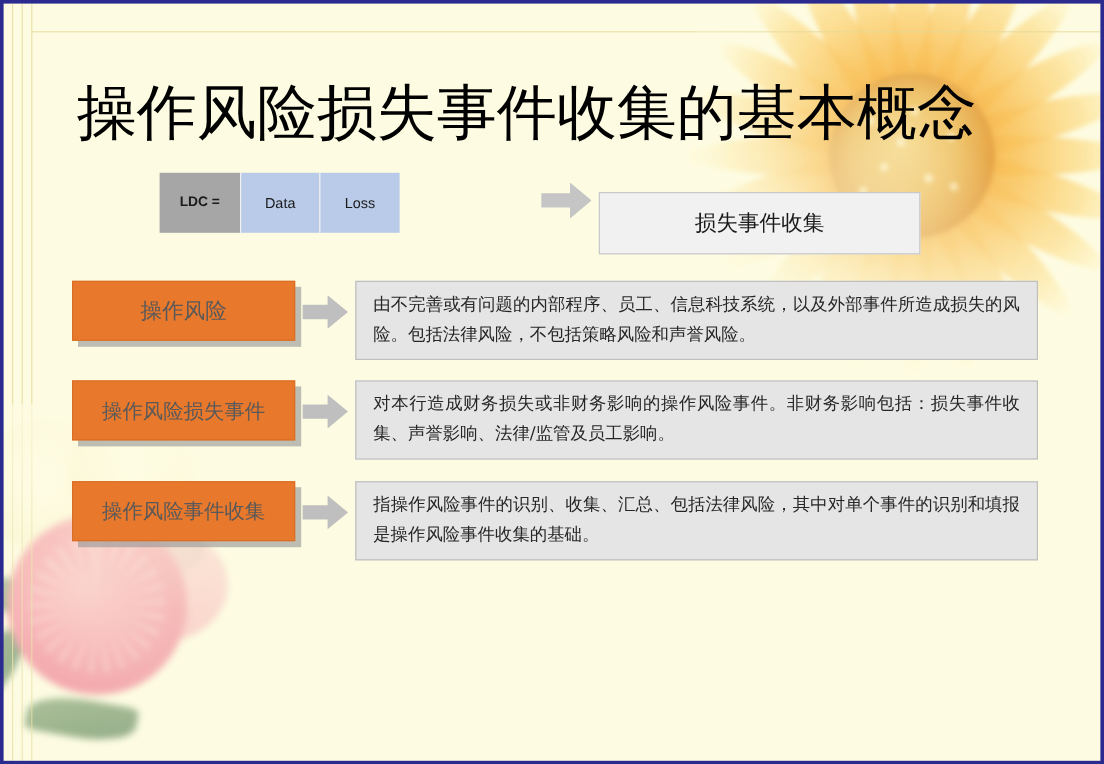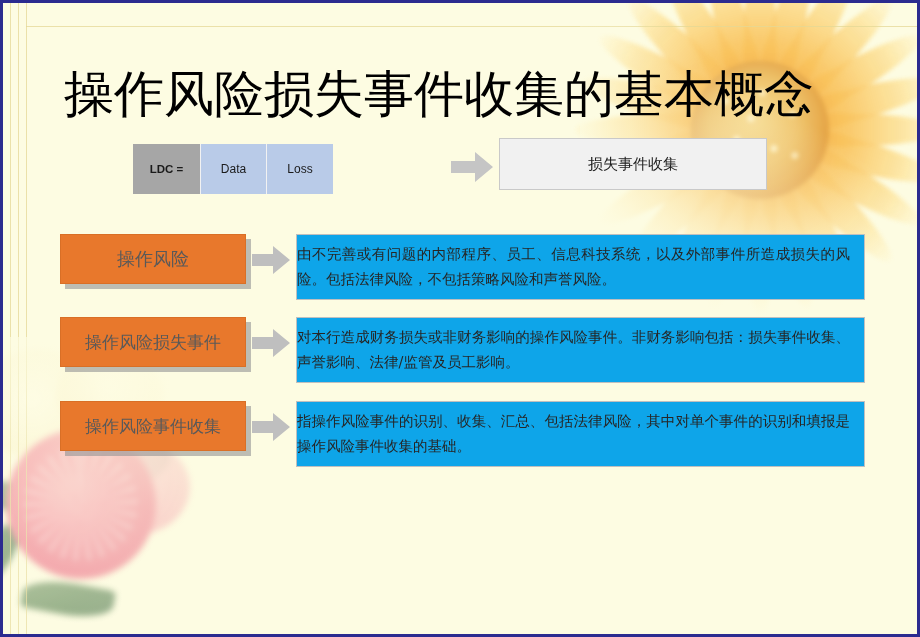--- a/index.html
+++ b/index.html
@@ -245,30 +245,30 @@
   .block-arrow {
     position: absolute;
     display: block;
   }
   .block-arrow svg { display: block; }
 
   
   #ldc-result {
     position: absolute;
     left: 499px;
-    top: 138px;
+    top: 160px;
     width: 266px;
     height: 50px;
     background: #f1f1f1;
     border: 1px solid #c9c9c9;
     display: flex;
     align-items: center;
     justify-content: center;
     font-family: "Liberation Sans", sans-serif;
-    font-size: 15px;
+    font-size: 18px;
     color: #1a1a1a;
   }
 
   
   .def-row { position: absolute; left: 0; }
   .def-row.r1 { top: 234px; }
   .def-row.r2 { top: 317px; }
   .def-row.r3 { top: 401px; }
 
   .orange-box {
@@ -290,24 +290,24 @@
   }
   .orange-box.wide { font-size: 17px; }
 
   .def-arrow { position: absolute; left: 252px; top: 12px; }
 
   .desc-box {
     position: absolute;
     left: 296px;
     width: 569px;
     min-height: 50px;
-    background: #0ea5e9;
+    background: #e5e5e5;
     border: 1px solid #bfbfbf;
     box-sizing: border-box;
-    padding: 7px 14px 7px 0;
+    padding: 7px 14px 7px 14px;
     font-family: "DejaVu Serif", "Liberation Serif", serif;
     font-size: 14.5px;
     line-height: 25px;
     color: #262626;
     text-align: justify;
   }
   .desc-box.r3box { min-height: 46px; }
 </style>
 </head>
 <body>

